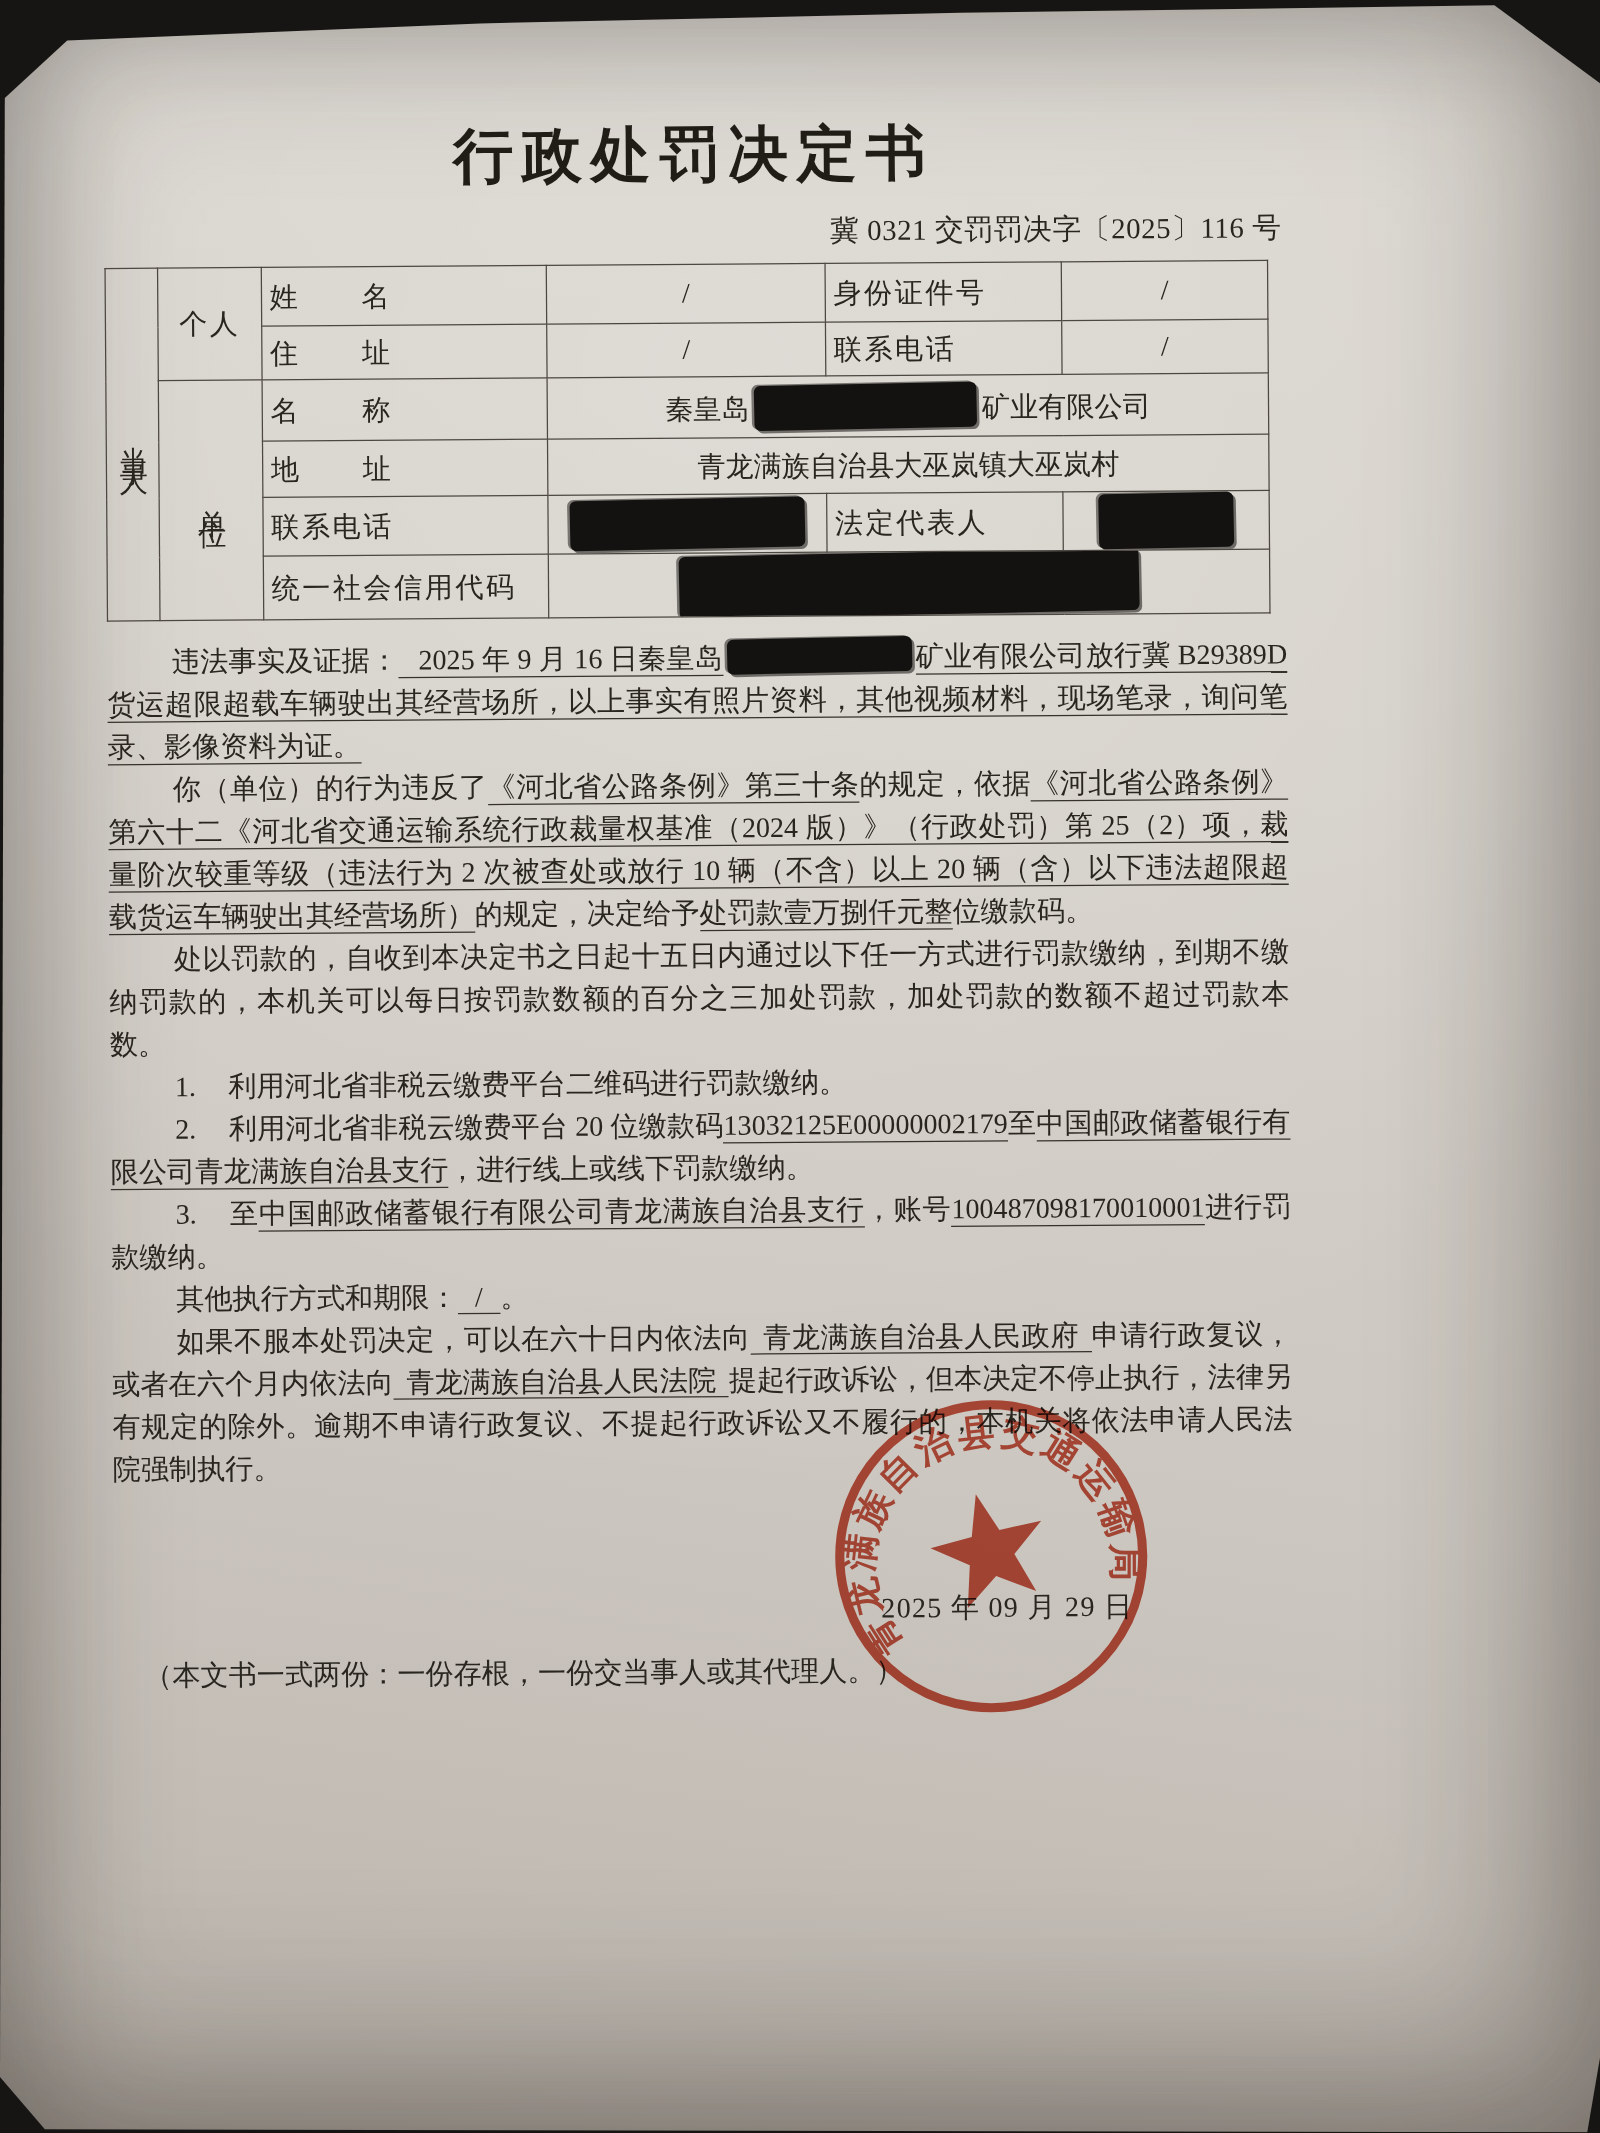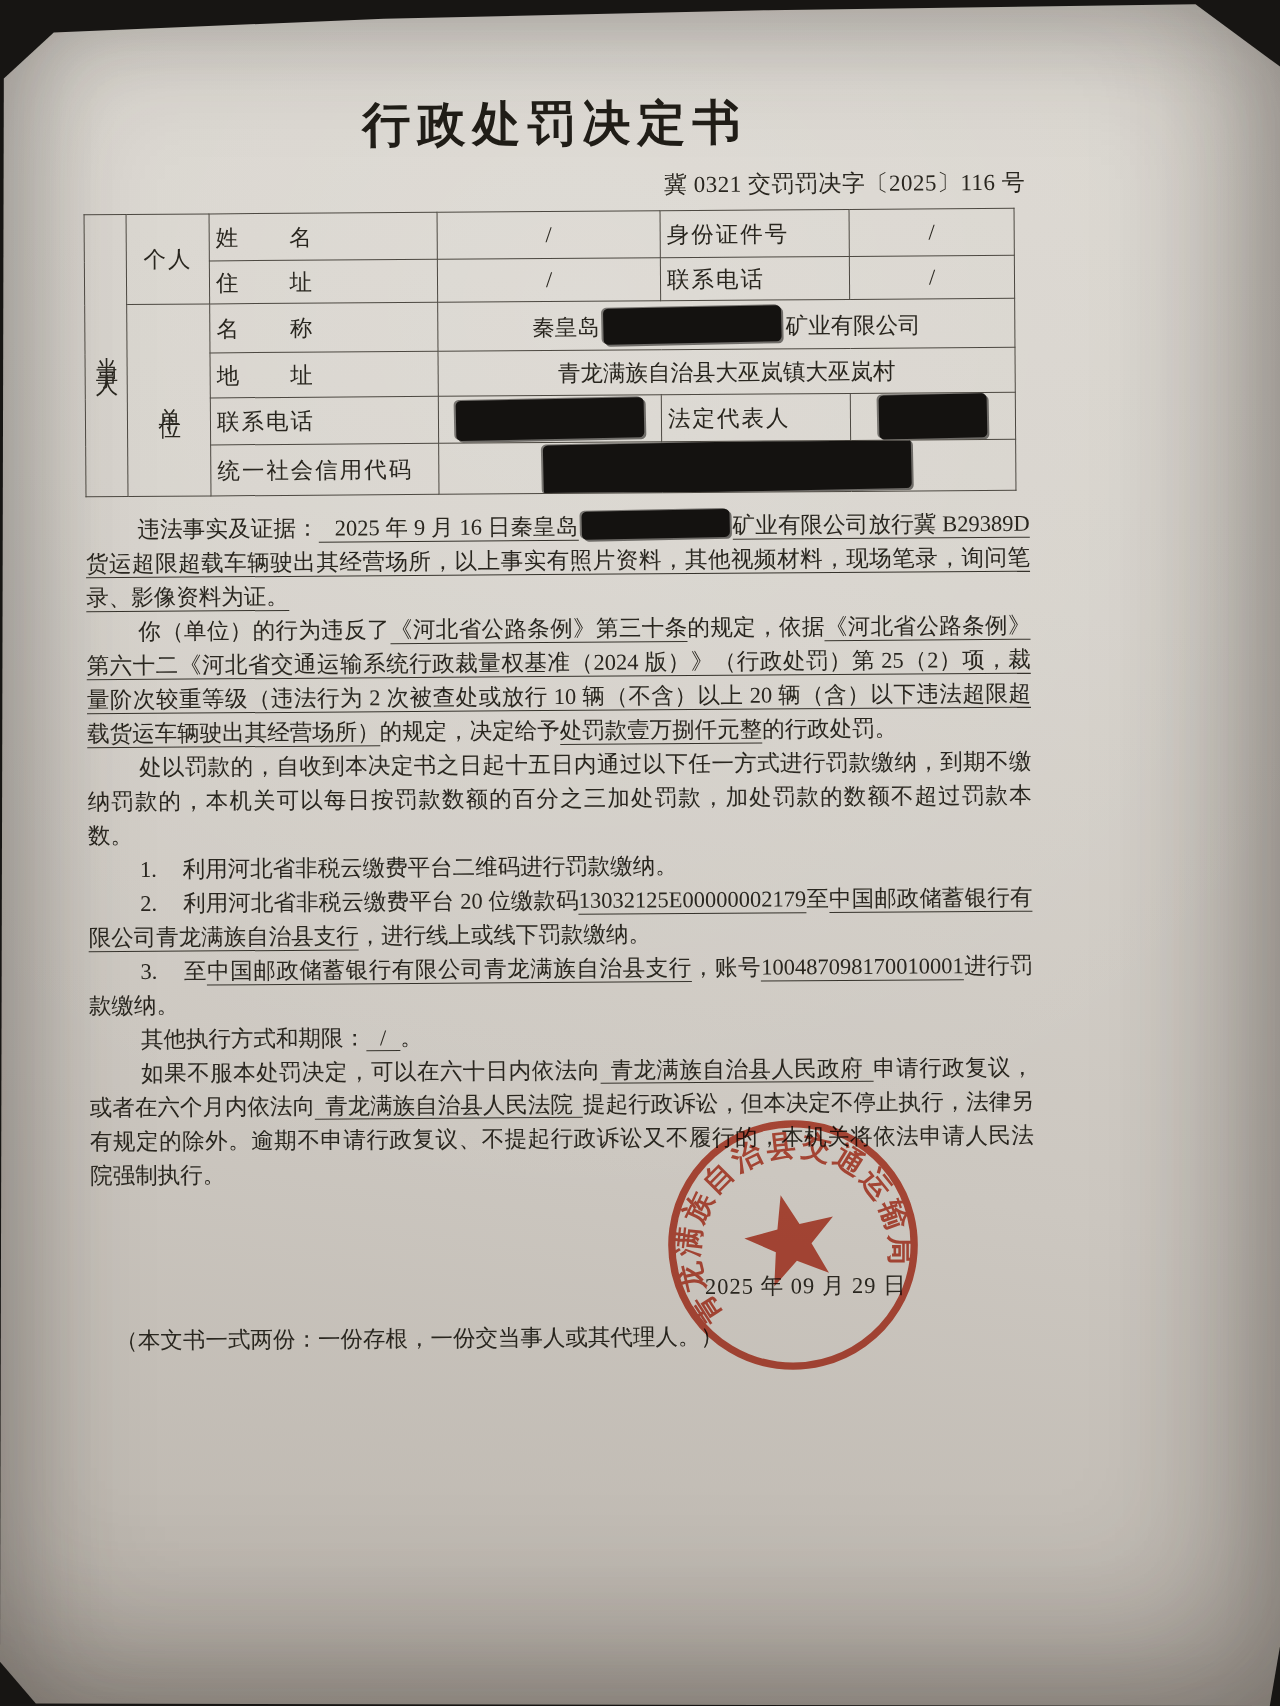--- a/index.html
+++ b/index.html
@@ -150,21 +150,21 @@
       </tr>
       <tr>
         <td class="lbl" style="height:48px">统一社会信用代码</td>
         <td class="val" colspan="3"><span class="redact r-code"></span></td>
       </tr>
     </tbody>
       </table>
 
     <div class="body">
       <p class="para"><span>违法事实及证据：</span><span class="u lead-u">2025 年 9 月 16 日秦皇岛</span><span class="redact r-body"></span><span class="u">矿业有限公司放行冀 B29389D 货运超限超载车辆驶出其经营场所，以上事实有照片资料，其他视频材料，现场笔录，询问笔录、影像资料为证。</span></p>
-      <p class="para"><span>你（单位）的行为违反了</span><span class="u">《河北省公路条例》第三十条</span><span>的规定，依据</span><span class="u">《河北省公路条例》第六十二《河北省交通运输系统行政裁量权基准（2024 版）》（行政处罚）第 25（2）项，裁量阶次较重等级（违法行为 2 次被查处或放行 10 辆（不含）以上 20 辆（含）以下违法超限超载货运车辆驶出其经营场所）</span><span>的规定，决定给予</span><span class="u">处罚款壹万捌仟元整</span><span>的行政处罚。</span></p>
+      <p class="para"><span>你（单位）的行为违反了</span><span class="u">《河北省公路条例》第三十条</span><span>的规定，依据</span><span class="u">《河北省公路条例》第六十二《河北省交通运输系统行政裁量权基准（2024 版）》（行政处罚）第 25（2）项，裁量阶次较重等级（违法行为 2 次被查处或放行 10 辆（不含）以上 20 辆（含）以下违法超限超载货运车辆驶出其经营场所）</span><span>的规定，决定给予</span><span class="u">处罚款壹万捌仟元整</span><span>位缴款码。</span></p>
       <p class="para">处以罚款的，自收到本决定书之日起十五日内通过以下任一方式进行罚款缴纳，到期不缴纳罚款的，本机关可以每日按罚款数额的百分之三加处罚款，加处罚款的数额不超过罚款本数。</p>
       <p class="para"><span class="num">1.</span><span>利用河北省非税云缴费平台二维码进行罚款缴纳。</span></p>
       <p class="para"><span class="num">2.</span><span>利用河北省非税云缴费平台 20 位缴款码</span><span class="u">13032125E00000002179</span><span>至</span><span class="u">中国邮政储蓄银行有限公司青龙满族自治县支行</span><span>，进行线上或线下罚款缴纳。</span></p>
       <p class="para"><span class="num">3.</span><span>至</span><span class="u">中国邮政储蓄银行有限公司青龙满族自治县支行</span><span>，账号</span><span class="u">100487098170010001</span><span>进行罚款缴纳。</span></p>
       <p class="para"><span>其他执行方式和期限：</span><span class="u" style="padding:0 14px">/</span><span>。</span></p>
       <p class="para"><span>如果不服本处罚决定，可以在六十日内依法向</span><span class="u" style="padding:0 10px">青龙满族自治县人民政府</span><span>申请行政复议，或者在六个月内依法向</span><span class="u" style="padding:0 10px">青龙满族自治县人民法院</span><span>提起行政诉讼，但本决定不停止执行，法律另有规定的除外。逾期不申请行政复议、不提起行政诉讼又不履行的，本机关将依法申请人民法院强制执行。</span></p>
     </div>
 
     <div class="date">2025 年 09 月 29 日</div>
     <div class="footer">（本文书一式两份：一份存根，一份交当事人或其代理人。）</div>

